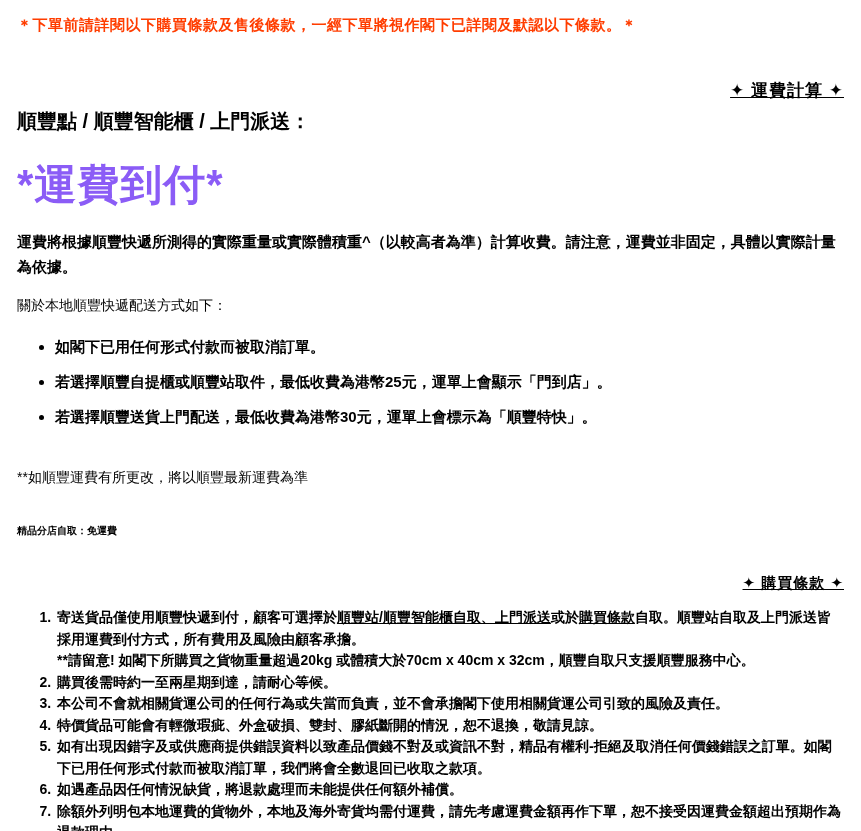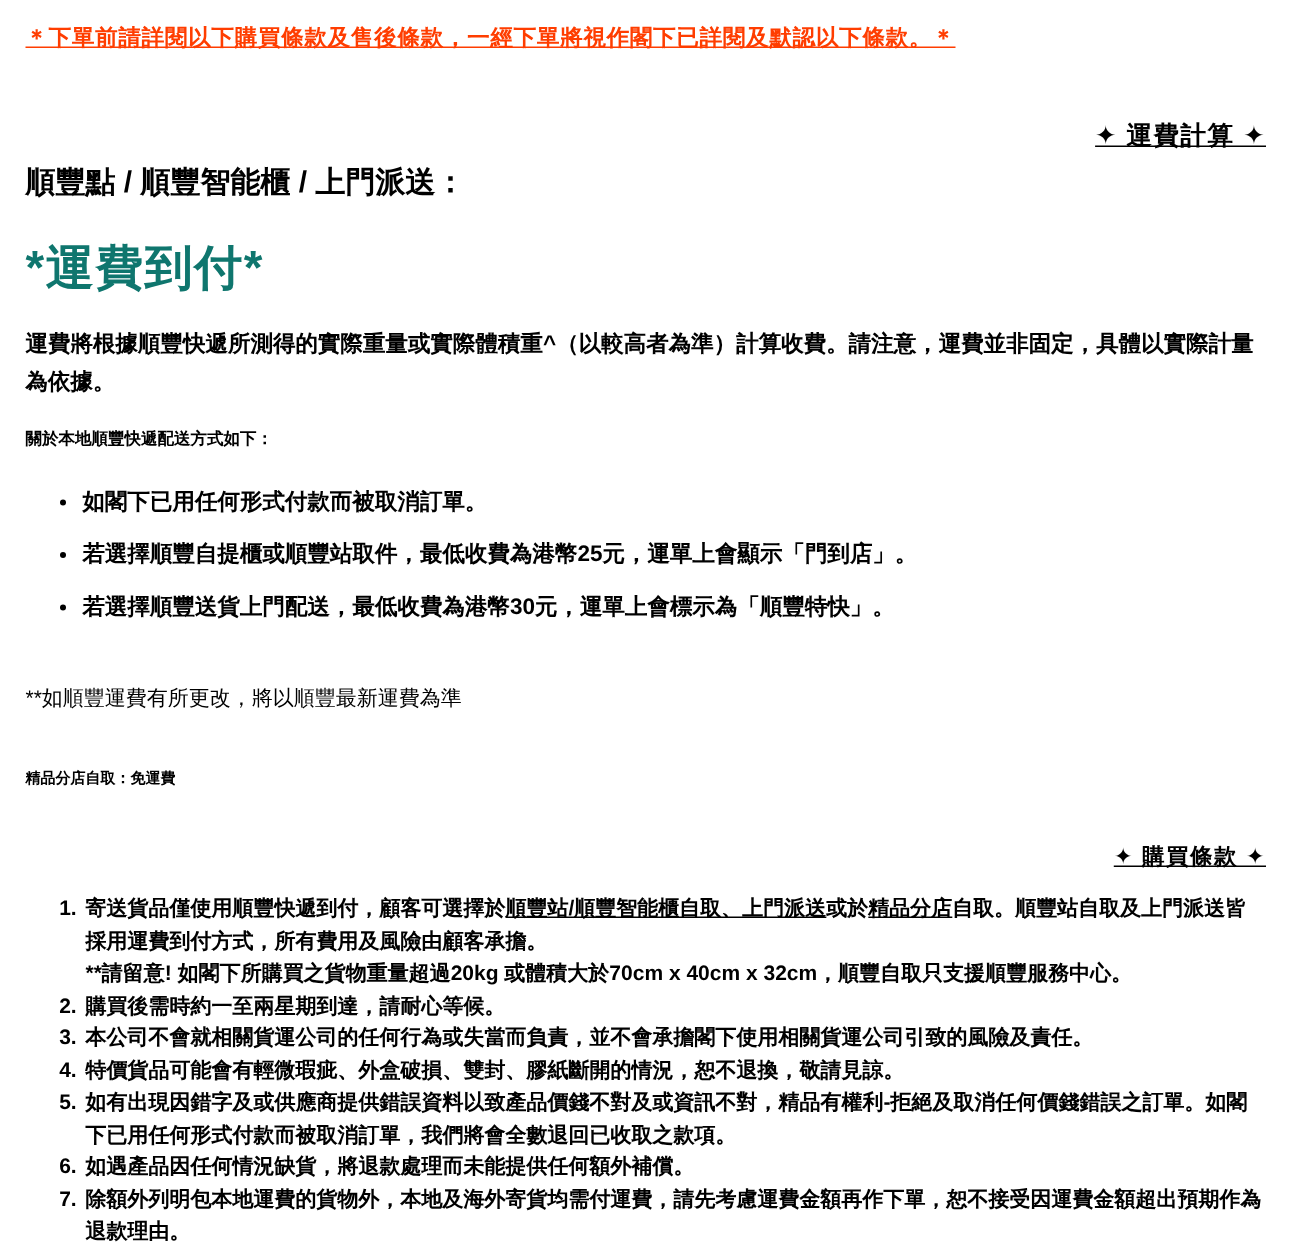--- a/index.html
+++ b/index.html
@@ -10,53 +10,52 @@
     font-family: "Liberation Sans", "DejaVu Sans", sans-serif;
     color: #000000;
     padding: 8px 17px 10px 17px;
     overflow: hidden;
   }
   .notice-top {
     margin-top: 8px;
     font-size: 15px;
     font-weight: bold;
     color: #ff3d00;
-    text-decoration: underline;
     letter-spacing: 0.5px;
   }
   .sec-heading {
     margin-top: 44px;
     font-size: 17px;
     font-weight: bold;
     text-decoration: underline;
     letter-spacing: 1px;
     text-align: right;
   }
   .sub-heading {
     margin-top: 6px;
     font-size: 20px;
     font-weight: bold;
   }
   .big-title {
     margin-top: 22px;
-    font-size: 32px;
+    font-size: 42px;
     font-weight: bold;
-    color: #0f766e;
+    color: #8b5cf6;
     letter-spacing: 1px;
   }
   .intro-para {
     margin-top: 16px;
     font-size: 15px;
     font-weight: bold;
     line-height: 25px;
   }
   .local-intro {
     margin-top: 14px;
-    font-size: 11px;
-    font-weight: bold;
+    font-size: 14px;
+    font-weight: normal;
     line-height: 25px;
   }
   ul.delivery-bullets {
     margin-top: 16px;
     padding-left: 38px;
     list-style: disc;
   }
   ul.delivery-bullets li {
     font-size: 15px;
     font-weight: bold;
@@ -125,21 +124,21 @@
   </ul>
 
   <p class="fee-change-note">**如順豐運費有所更改，將以順豐最新運費為準</p>
 
   <p class="pickup-note">精品分店自取：免運費</p>
 
   <h3 class="sec-heading terms">✦ 購買條款 ✦</h3>
 
   <ol class="terms-list">
     <li>
-      <span>寄送貨品僅使用順豐快遞到付，顧客可選擇於</span><span class="u">順豐站/順豐智能櫃自取、上門派送</span><span>或於</span><span class="u">精品分店</span><span>自取。順豐站自取及上門派送皆採用運費到付方式，所有費用及風險由顧客承擔。</span>
+      <span>寄送貨品僅使用順豐快遞到付，顧客可選擇於</span><span class="u">順豐站/順豐智能櫃自取、上門派送</span><span>或於</span><span class="u">購買條款</span><span>自取。順豐站自取及上門派送皆採用運費到付方式，所有費用及風險由顧客承擔。</span>
       <div class="warning-line">**請留意! 如閣下所購買之貨物重量超過20kg 或體積大於70cm x 40cm x 32cm，順豐自取只支援順豐服務中心。</div>
     </li>
     <li>
       <span>購買後需時約一至兩星期到達，請耐心等候。</span>
     </li>
     <li>
       <span>本公司不會就相關貨運公司的任何行為或失當而負責，並不會承擔閣下使用相關貨運公司引致的風險及責任。</span>
     </li>
     <li>
       <span>特價貨品可能會有輕微瑕疵、外盒破損、雙封、膠紙斷開的情況，恕不退換，敬請見諒。</span>

